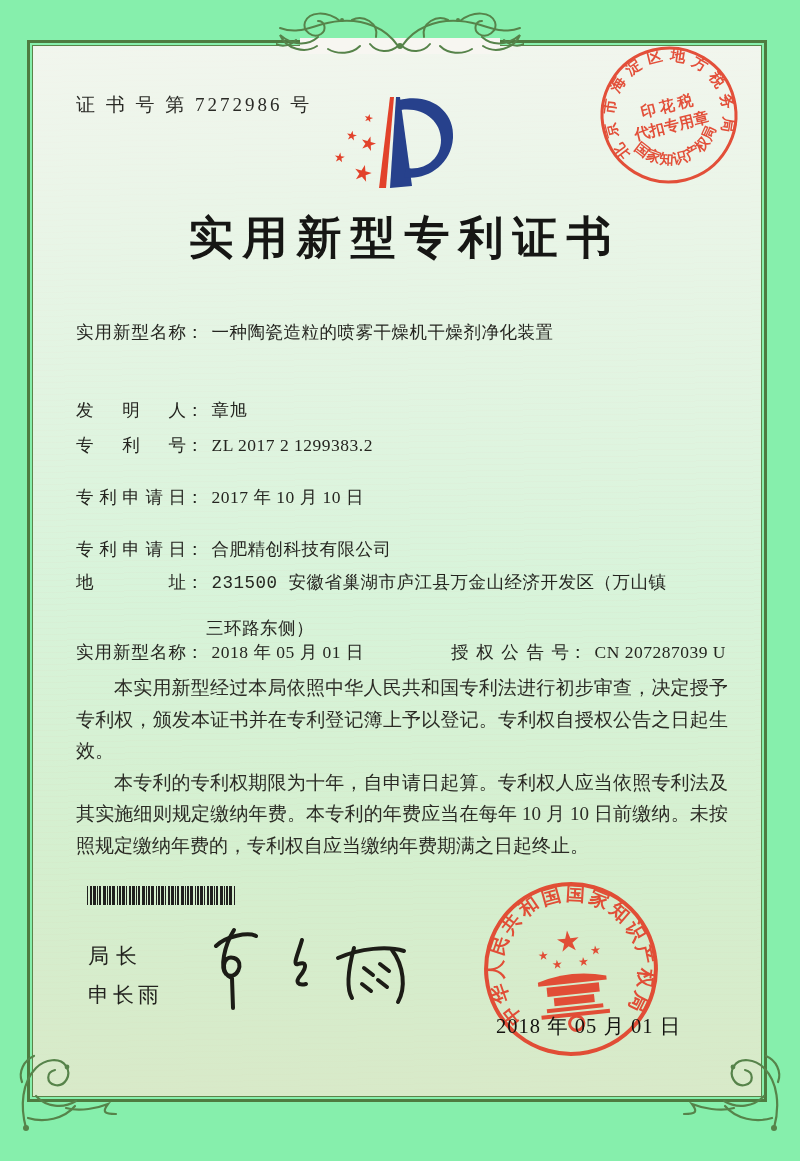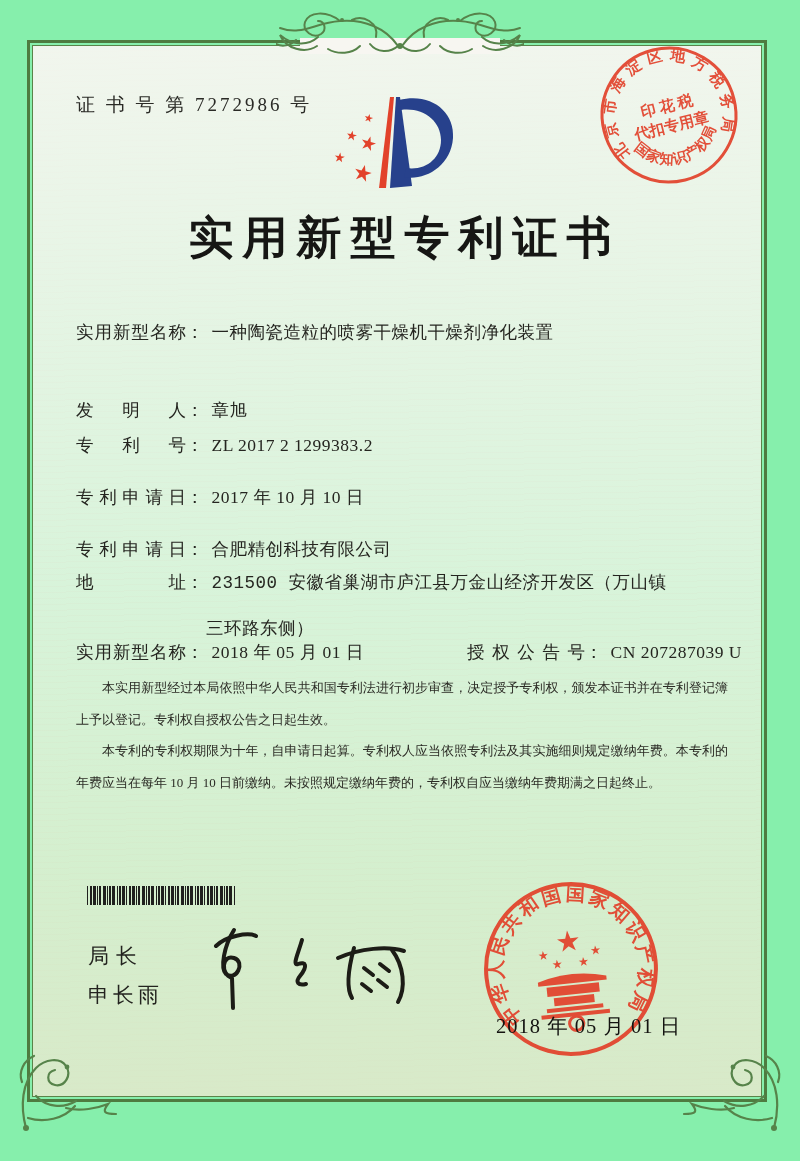--- a/index.html
+++ b/index.html
@@ -40,26 +40,26 @@
   .fcolon{margin-right:8px;}
   .fvalue{letter-spacing:.5px;}
   .row-name{top:2px;}
   .row-inventor{top:80px;}
   .row-patentno{top:115px;}
   .row-filing{top:167px;font-family:Liberation Serif, serif;}
   .row-patentee{top:219px;}
   .row-address{top:252px;font-family:Liberation Mono, monospace;}
   .addr-line2{position:absolute;left:130px;top:298px;letter-spacing:.5px;}
   .row-grantdate{top:322px;}
-  .row-grantno{top:322px;left:391px;}
+  .row-grantno{top:322px;left:375px;}
   .row-grantno .flabel{width:118px;letter-spacing:0;}
 
   .body-text{
     position:absolute;left:76px;top:672px;width:652px;
-    font-size:13px;line-height:31.5px;text-align:justify;color:#2b2b25;
+    font-size:19px;line-height:31.5px;text-align:justify;color:#2b2b25;
   }
   .body-text p{margin:0;text-indent:2em;}
 
   .barcode{position:absolute;left:87px;top:886px;width:212px;height:19px;font-size:0;}
   .barcode span{display:inline-block;height:100%;background:#20201e;vertical-align:top;}
 
   .director-title{position:absolute;left:88px;top:942px;font-size:21px;letter-spacing:7px;color:#23231f;}
   .director-name{position:absolute;left:88px;top:981px;font-size:21px;letter-spacing:4px;color:#23231f;}
   .signature{position:absolute;left:196px;top:916px;width:230px;height:100px;}
 

